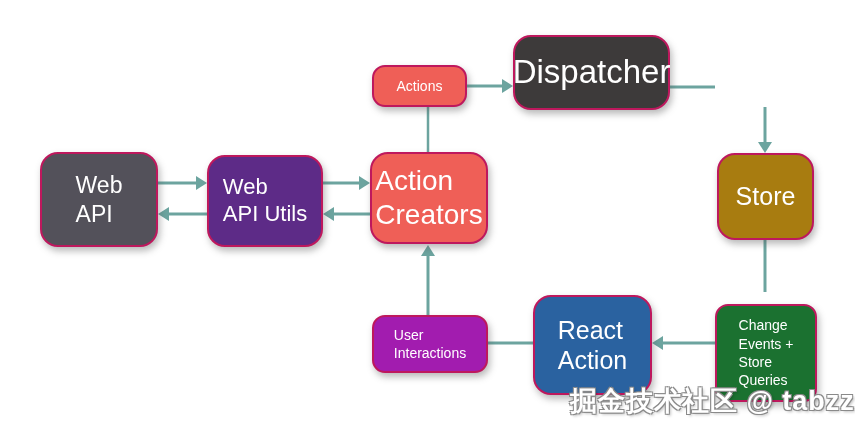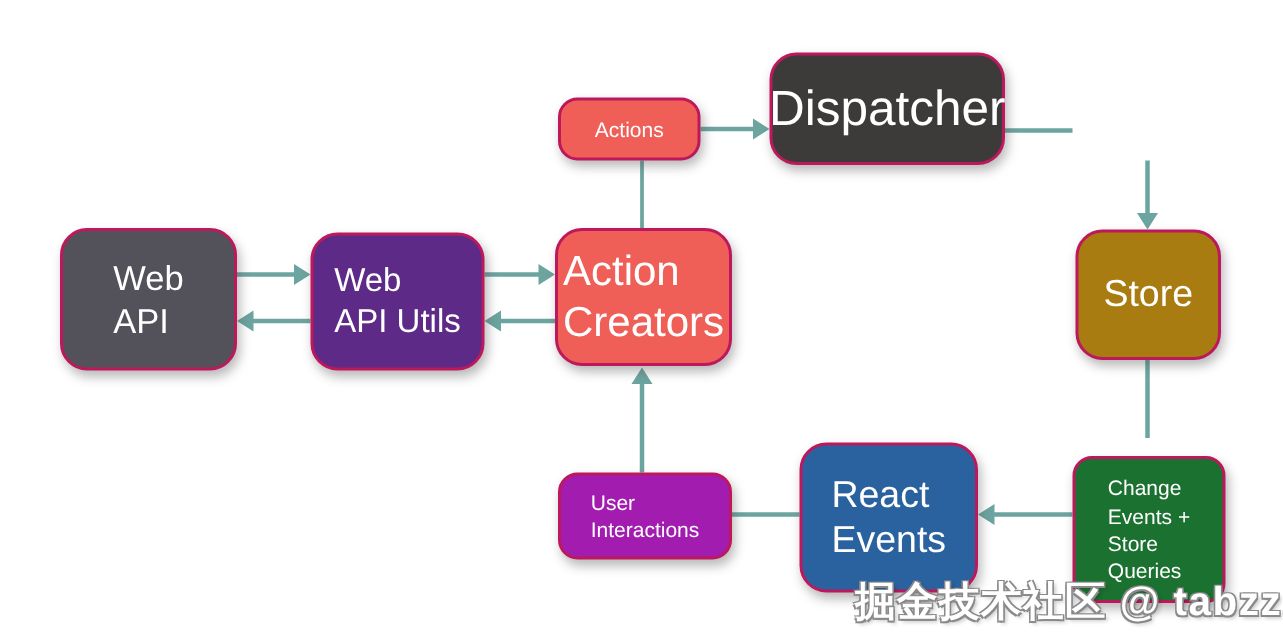--- a/index.html
+++ b/index.html
@@ -133,21 +133,21 @@
 
   <div class="node small" style="left: 715px; top: 304px; width: 102px; height: 98px; background: rgb(27, 113, 48);">
     <span>Change
 Events +
 Store
 Queries</span>
   </div>
 
   <div class="node big" style="left: 533px; top: 295px; width: 119px; height: 100px; font-size: 25px; background: rgb(42, 98, 160);">
     <span>React
-Events</span>
+Action</span>
   </div>
 
   <div class="node small" style="left: 372px; top: 315px; width: 116px; height: 58px; background: #a21caf;">
     <span>User
 Interactions</span>
   </div>
 
   <div class="watermark">掘金技术社区 @ tabzzz</div>
 
 </div>

